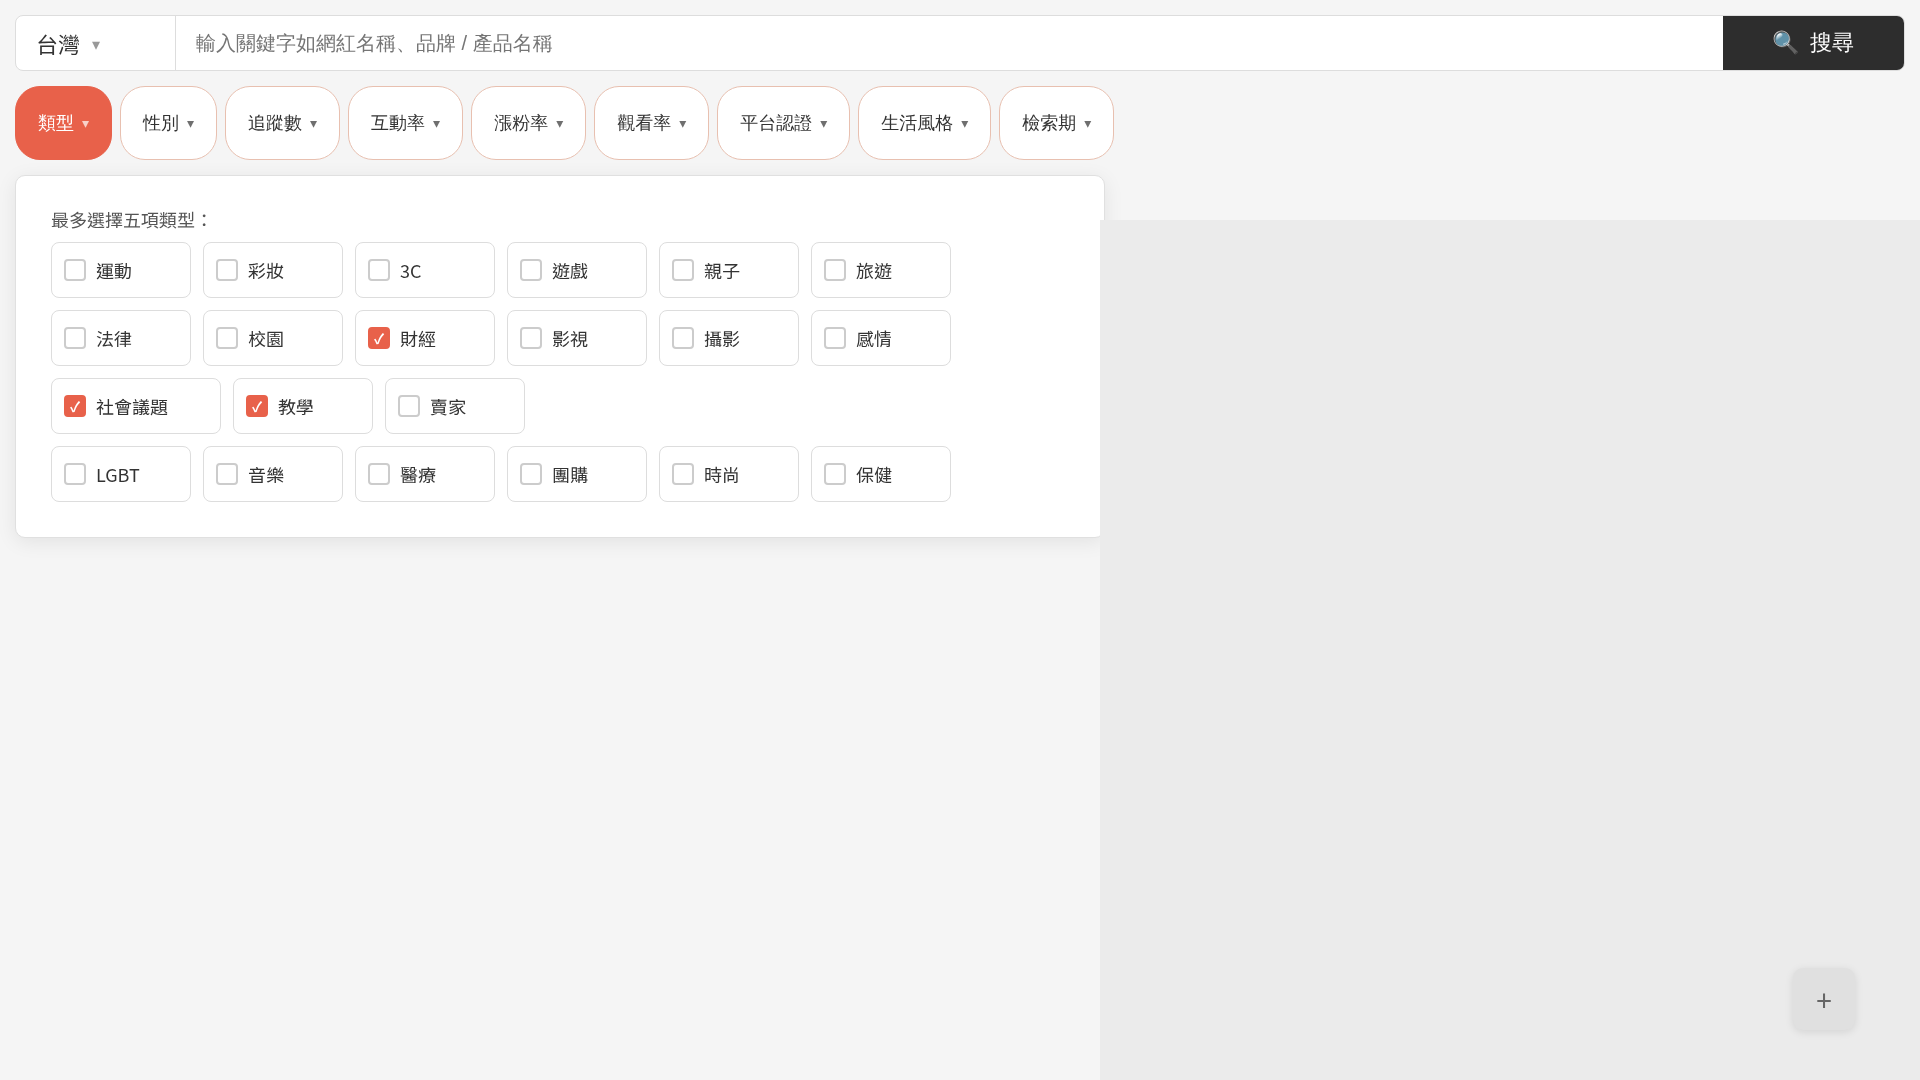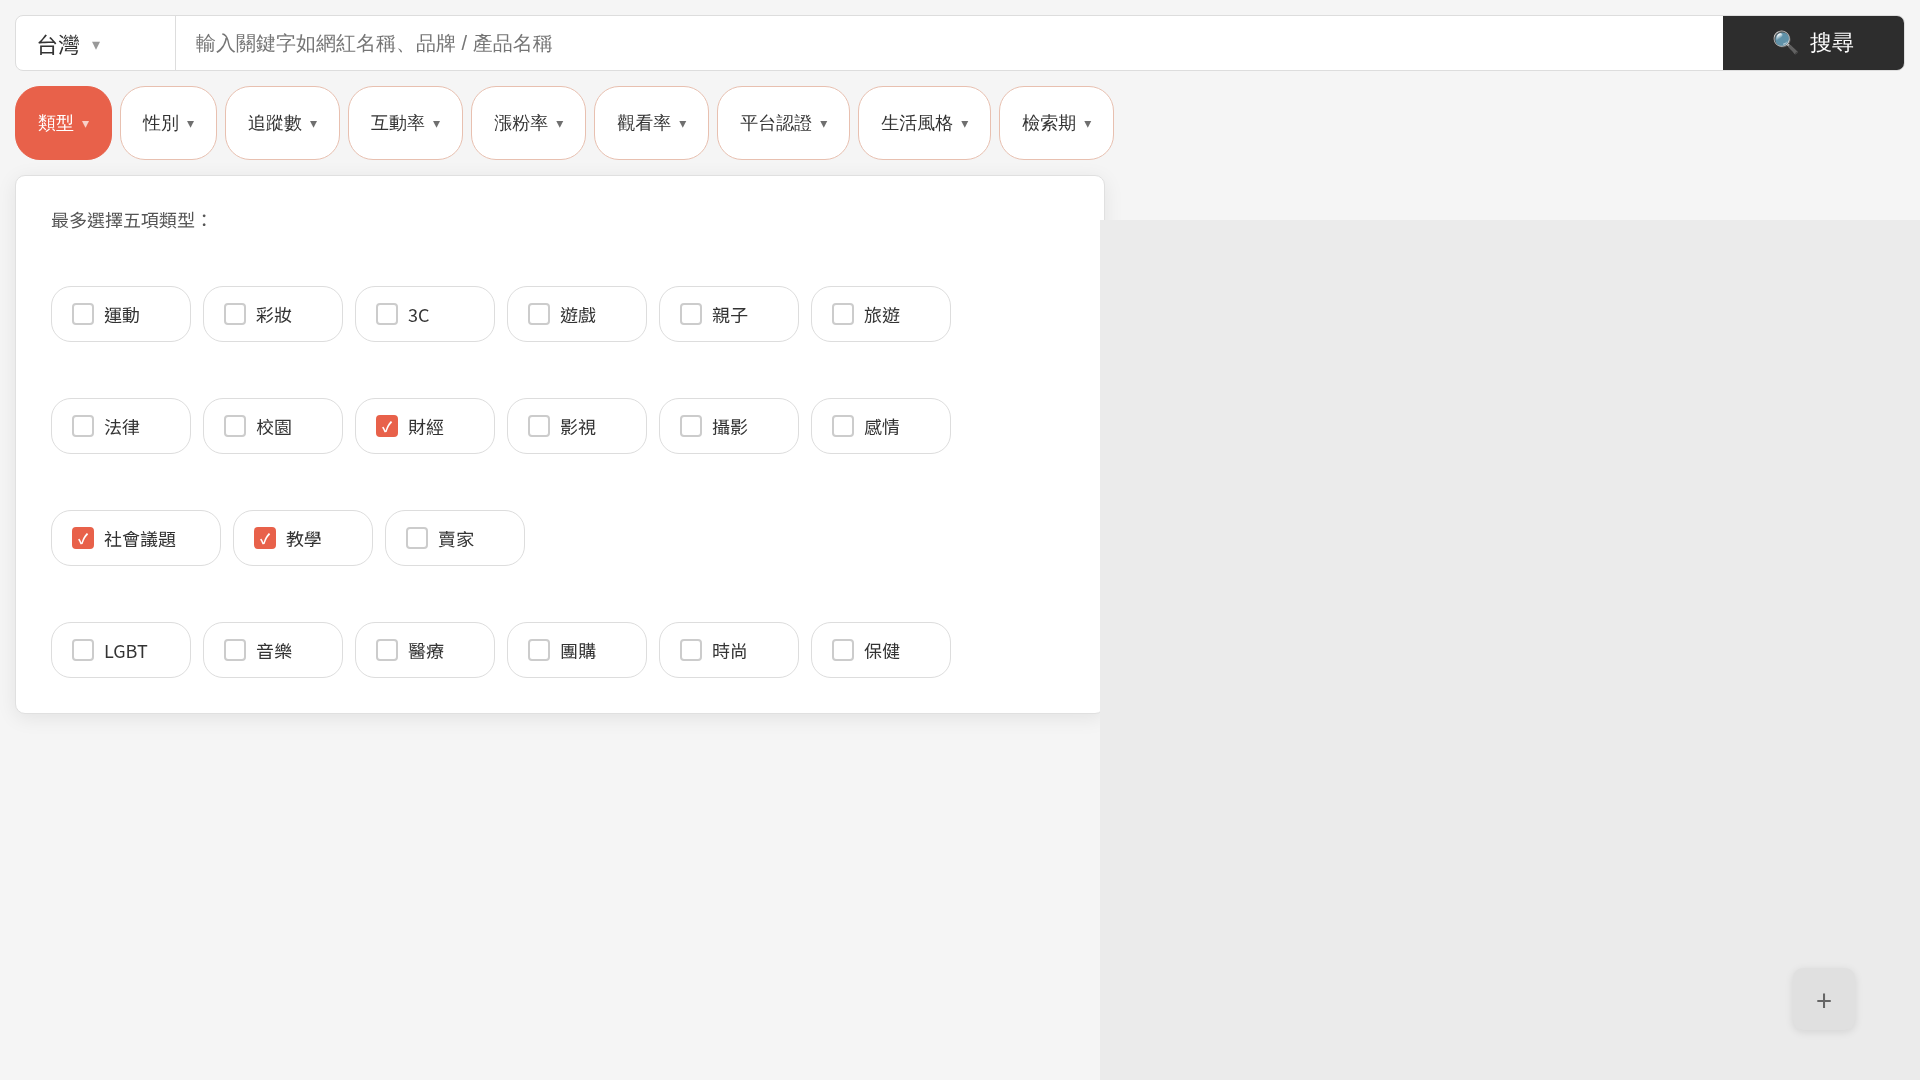--- a/index.html
+++ b/index.html
@@ -119,29 +119,28 @@
     .checkbox-row {
       display: flex;
       gap: 12px;
       flex-wrap: nowrap;
     }
     .checkbox-item {
       display: flex;
       align-items: center;
       gap: 10px;
       border: 1.5px solid #ddd;
-      border-radius: 20px;
-      padding: 14px 20px;
+      border-radius: 8px;
+      padding: 14px 12px;
       cursor: pointer;
       min-width: 140px;
       font-size: 18px;
       color: #333;
       background: #fff;
       user-select: none;
-      margin-top: 44px;
     }
     .checkbox-item.wide {
       min-width: 170px;
     }
     .checkbox-box {
       width: 22px;
       height: 22px;
       border: 2px solid #ccc;
       border-radius: 4px;
       display: flex;

